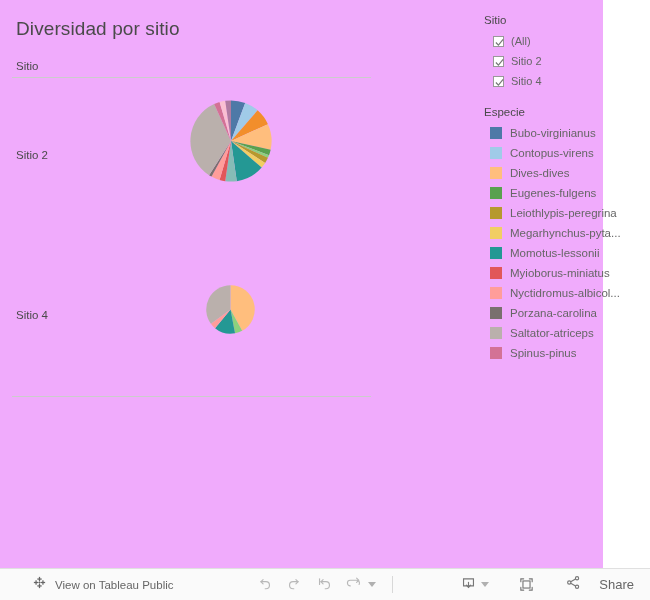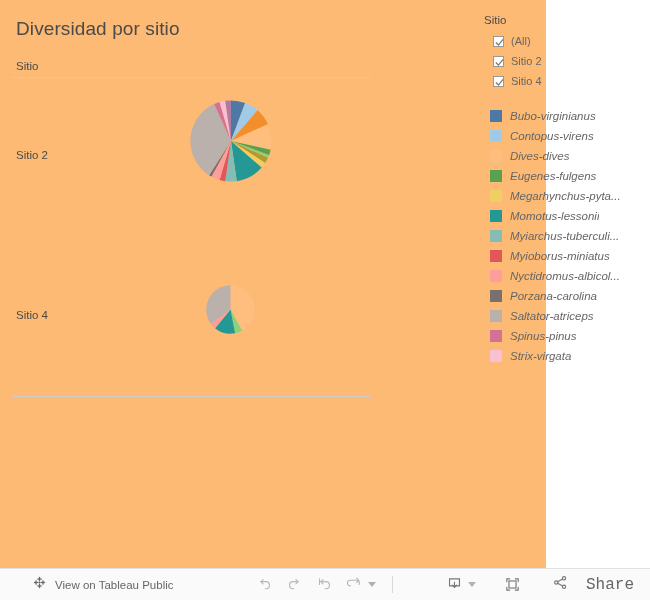--- a/index.html
+++ b/index.html
@@ -2,21 +2,21 @@
 <html><head>
 <meta charset="utf-8">
 <style>
   * { box-sizing: border-box; margin: 0; padding: 0; }
   html, body {
     width: 650px; height: 600px;
     background: #ffffff;
     font-family: "Liberation Sans", sans-serif;
     overflow: hidden;
   }
-  #app { position: relative; width: 546px; height: 600px; background: #fdba74; }
+  #app { position: relative; width: 603px; height: 600px; background: #f0abfc; }
 
   
   .title {
     position: absolute; left: 16px; top: 18px;
     font-size: 19px; font-weight: 400; color: #4a4a4a;
     letter-spacing: 0.1px; white-space: nowrap;
   }
 
   
   .viz { position: absolute; left: 0; top: 55px; width: 380px; height: 350px; }
@@ -59,21 +59,20 @@
     background: #fff; flex: 0 0 auto; margin-right: 7px;
     position: relative;
   }
   .cbox svg { position: absolute; left: 1px; top: 1px; }
   .filter-label { font-size: 11px; color: #666; white-space: nowrap; }
 
   .legend-block { margin-top: 15px; }
   .legend-row {
     display: flex; align-items: center; height: 20px;
     padding-left: 6px;
-    font-style: italic;
   }
   .swatch {
     width: 12px; height: 12px; flex: 0 0 auto; margin-right: 8px;
   }
   .legend-label {
     font-size: 11.5px; color: #666; white-space: nowrap;
     overflow: hidden; text-overflow: ellipsis; max-width: 140px;
   }
 
   
@@ -99,21 +98,21 @@
     border-right: 4px solid transparent; border-top: 5px solid #b0b0b0;
     margin-left: -2px; margin-right: 4px; cursor: pointer;
   }
   .divider {
     width: 1px; height: 17px; background: #d8d8d8; margin: 0 12px;
   }
   .right-icons {
     display: flex; align-items: center; margin-left: auto; margin-right: 16px;
   }
   .share-btn { display: flex; align-items: center; cursor: pointer; padding-left: 6px; }
-  .share-btn .lbl { font-size: 16px; color: #666; margin-left: 17px; font-family: Liberation Mono, monospace; }
+  .share-btn .lbl { font-size: 13px; color: #666; margin-left: 17px; }
 </style>
 </head>
 <body>
 
 <div id="app">
 
   <div class="title">Diversidad por sitio</div>
 
   <div class="viz">
     <div class="col-header">Sitio</div>
@@ -182,72 +181,69 @@
               <svg width="9" height="9" viewBox="0 0 10 10" fill="none" stroke="#777" stroke-width="1.3">
                 <polyline points="1,5 3.8,8 9,1.5"></polyline>
               </svg>
             </span>
             <span class="filter-label">Sitio 4</span>
           </div>
         </div>
     </div>
 
     <div class="legend-block">
+      <div class="legend-title">Especie</div>
       <div id="legend-list">
           <div class="legend-row">
             <span class="swatch" style="background: rgb(78, 121, 167);"></span>
             <span class="legend-label">Bubo-virginianus</span>
           </div>
           <div class="legend-row">
             <span class="swatch" style="background: rgb(160, 203, 232);"></span>
             <span class="legend-label">Contopus-virens</span>
           </div>
           <div class="legend-row">
             <span class="swatch" style="background: rgb(255, 190, 125);"></span>
             <span class="legend-label">Dives-dives</span>
           </div>
           <div class="legend-row">
             <span class="swatch" style="background: rgb(89, 161, 79);"></span>
             <span class="legend-label">Eugenes-fulgens</span>
           </div>
           <div class="legend-row">
+            <span class="swatch" style="background: rgb(182, 153, 45);"></span>
+            <span class="legend-label">Leiothlypis-peregrina</span>
+          </div>
+          <div class="legend-row">
             <span class="swatch" style="background: rgb(241, 206, 99);"></span>
             <span class="legend-label">Megarhynchus-pyta...</span>
           </div>
           <div class="legend-row">
             <span class="swatch" style="background: rgb(36, 152, 148);"></span>
             <span class="legend-label">Momotus-lessonii</span>
           </div>
           <div class="legend-row">
-            <span class="swatch" style="background: rgb(134, 188, 182);"></span>
-            <span class="legend-label">Myiarchus-tuberculi...</span>
-          </div>
-          <div class="legend-row">
             <span class="swatch" style="background: rgb(225, 87, 89);"></span>
             <span class="legend-label">Myioborus-miniatus</span>
           </div>
           <div class="legend-row">
             <span class="swatch" style="background: rgb(255, 157, 154);"></span>
             <span class="legend-label">Nyctidromus-albicol...</span>
           </div>
           <div class="legend-row">
             <span class="swatch" style="background: rgb(121, 112, 110);"></span>
             <span class="legend-label">Porzana-carolina</span>
           </div>
           <div class="legend-row">
             <span class="swatch" style="background: rgb(186, 176, 172);"></span>
             <span class="legend-label">Saltator-atriceps</span>
           </div>
           <div class="legend-row">
             <span class="swatch" style="background: rgb(211, 114, 149);"></span>
             <span class="legend-label">Spinus-pinus</span>
-          </div>
-          <div class="legend-row">
-            <span class="swatch" style="background: rgb(250, 191, 210);"></span>
-            <span class="legend-label">Strix-virgata</span>
           </div>
         </div>
     </div>
 
   </div>
 
   <div class="footer">
 
     <div class="tab-link">
       <span>

